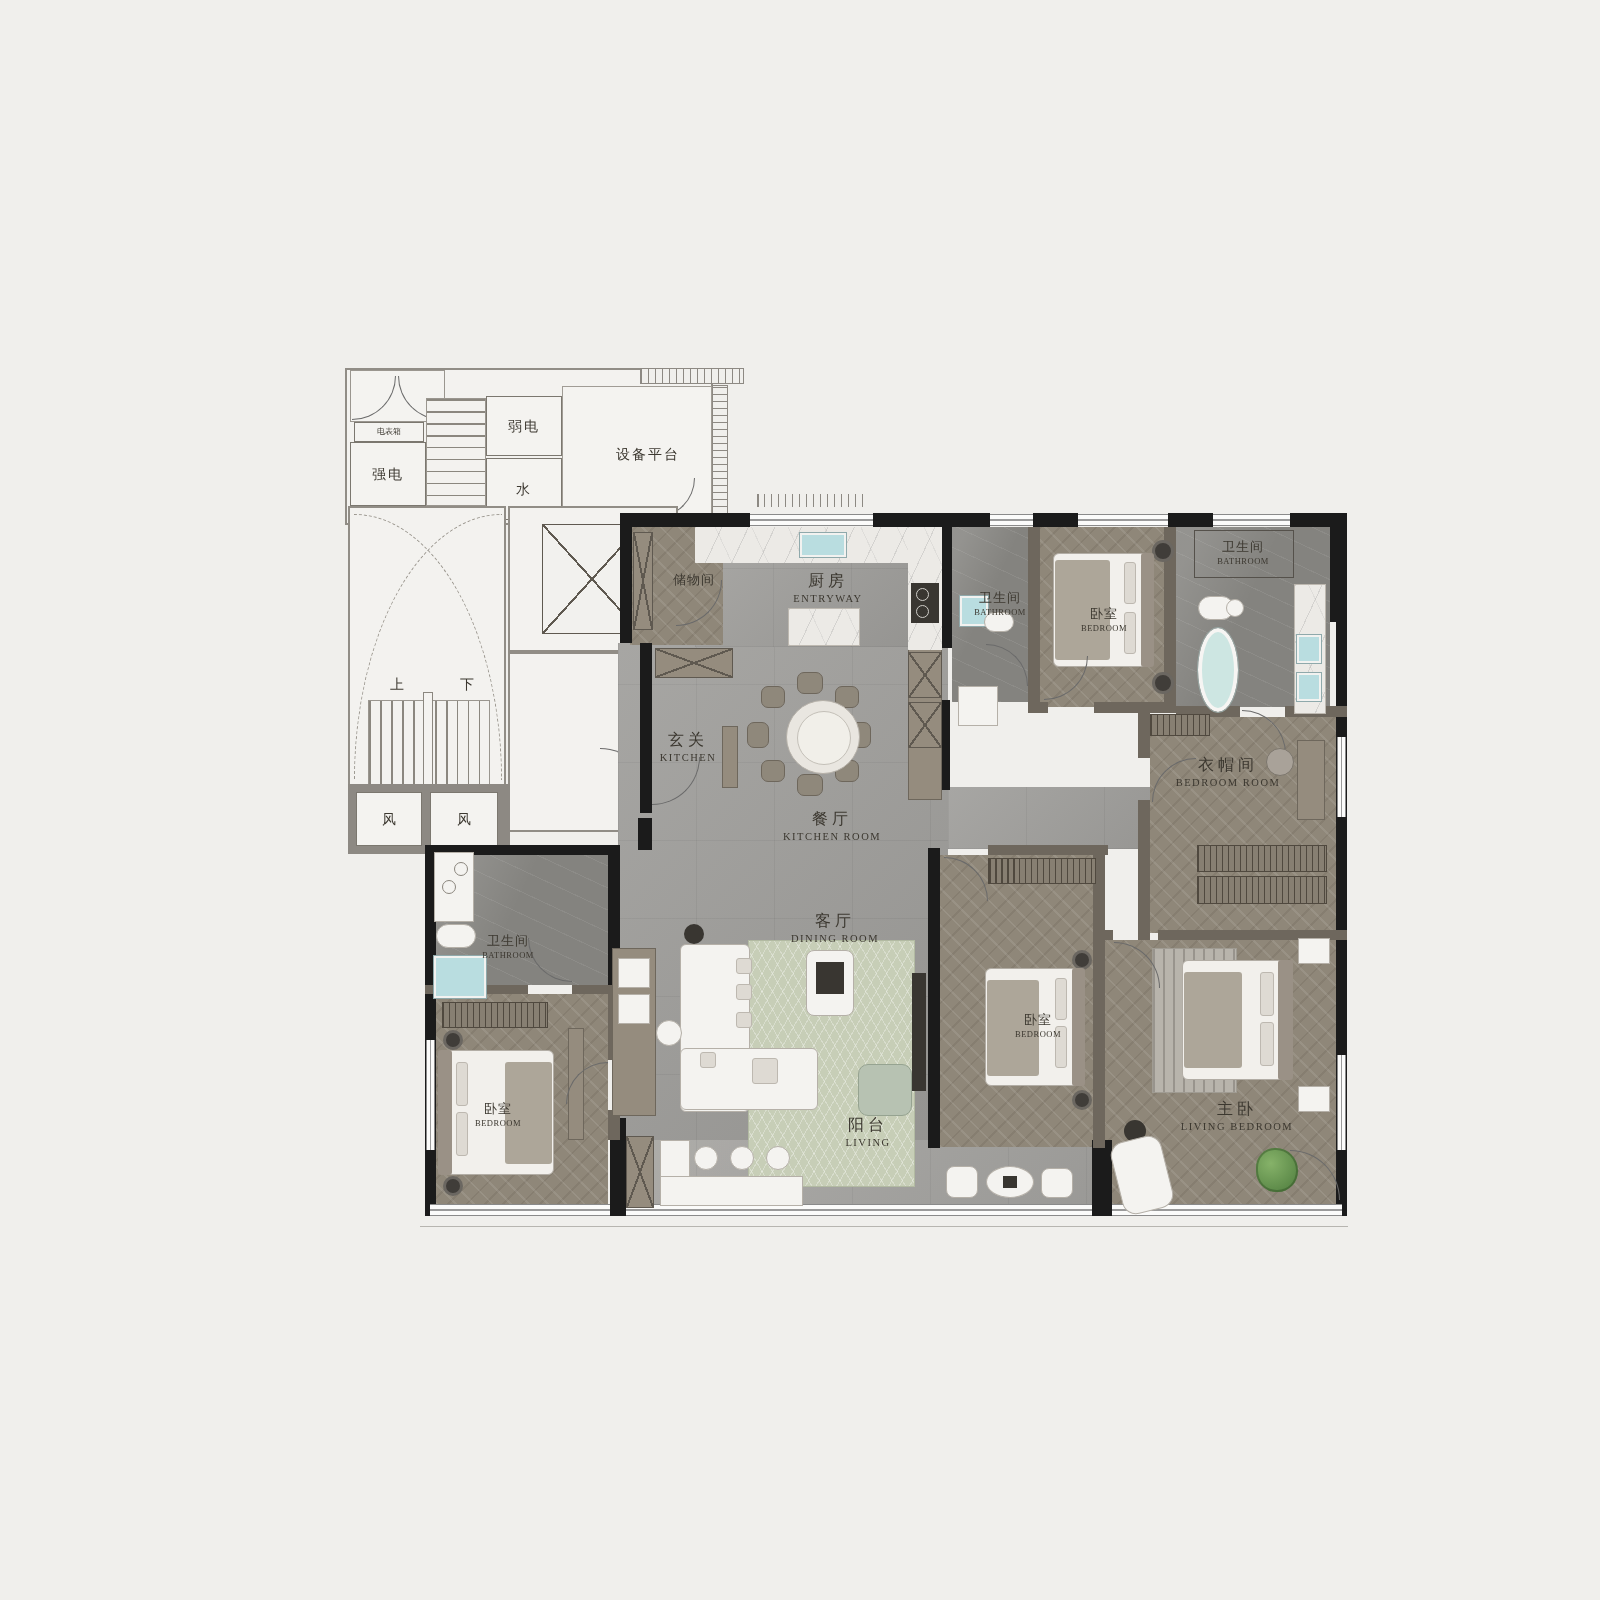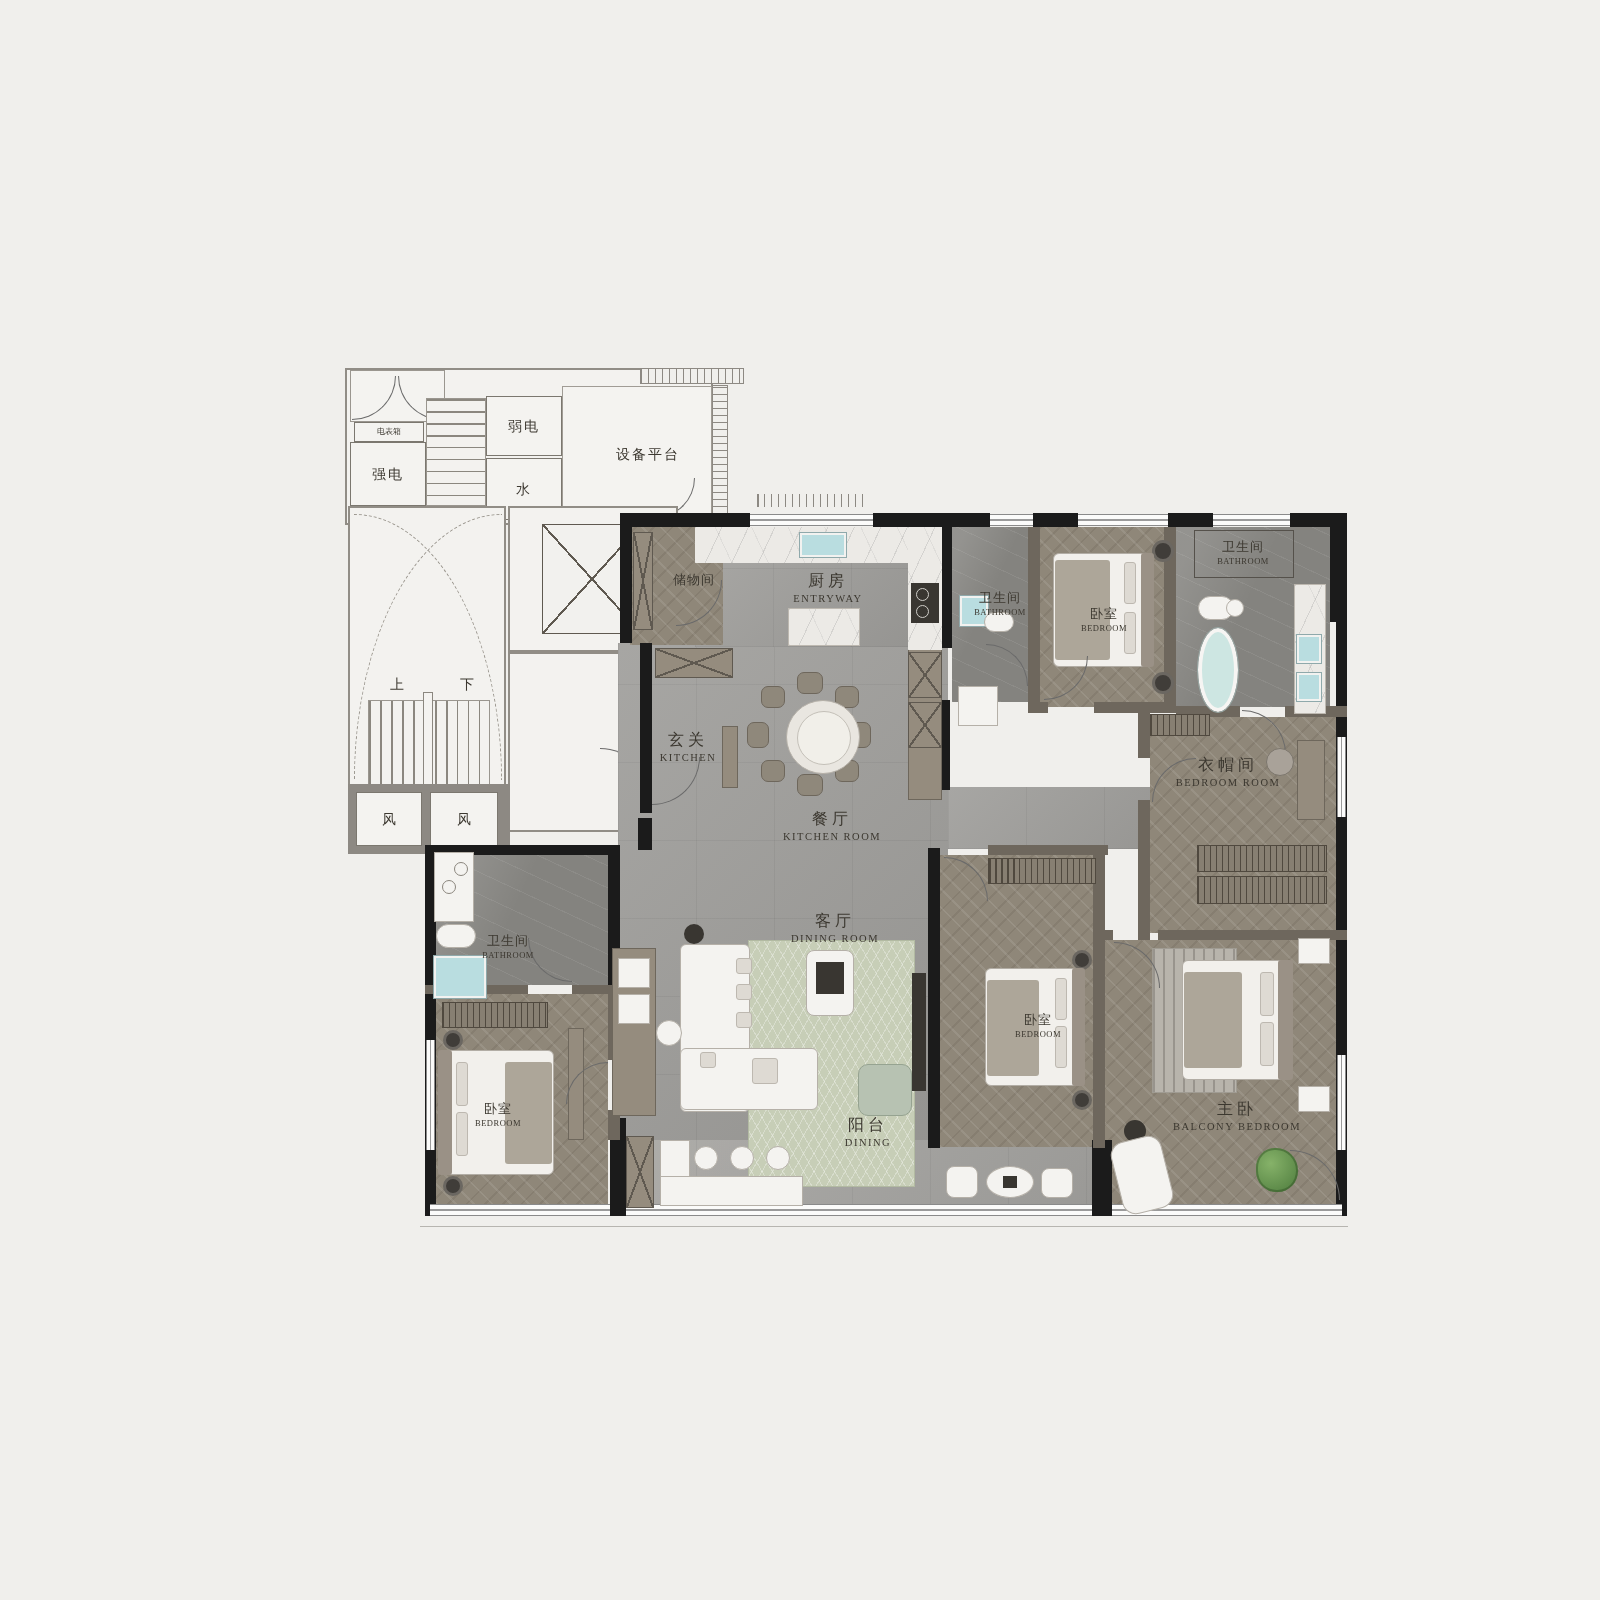--- a/index.html
+++ b/index.html
@@ -382,20 +382,20 @@
   <div class="lbl nw" style="left:498px;top:1115px">
       <div class="zh">卧室</div>
       <div class="en">BEDROOM</div>
     </div>
   <div class="lbl nw" style="left:1038px;top:1026px">
       <div class="zh">卧室</div>
       <div class="en">BEDROOM</div>
     </div>
   <div class="lbl" style="left:1237px;top:1116px">
       <div class="zh">主卧</div>
-      <div class="en">BALCONY BEDROOM</div>
+      <div class="en">LIVING BEDROOM</div>
     </div>
   <div class="lbl" style="left:868px;top:1132px">
       <div class="zh">阳台</div>
-      <div class="en">DINING</div>
+      <div class="en">LIVING</div>
     </div>
 
 </div>
 
 </body></html>

